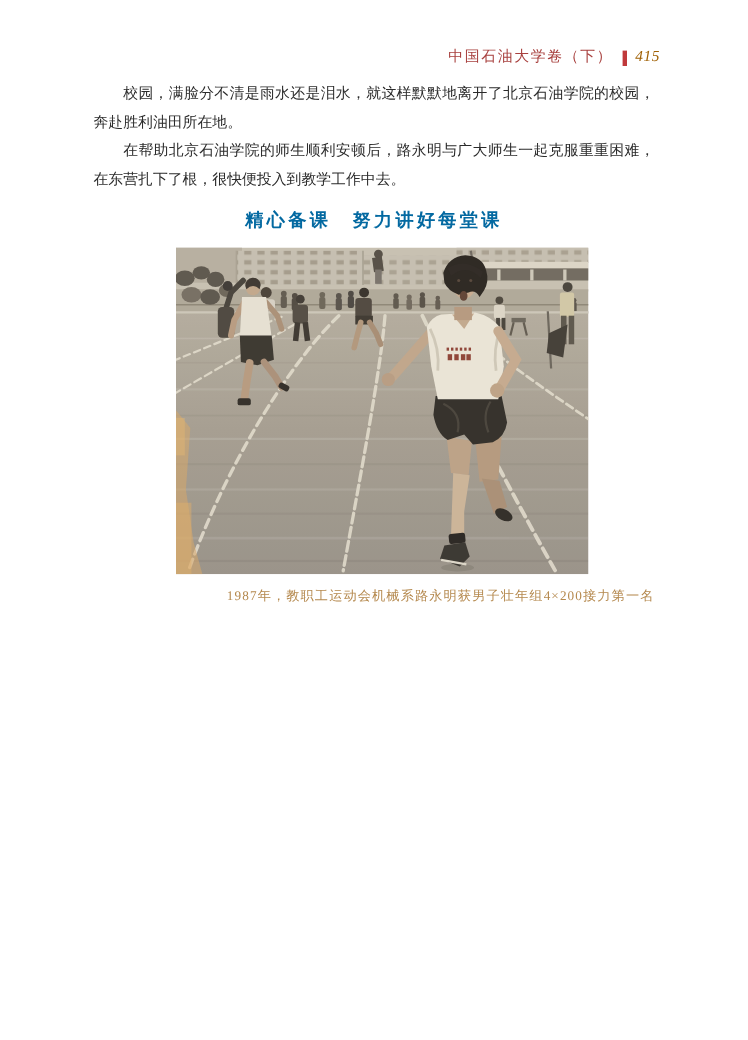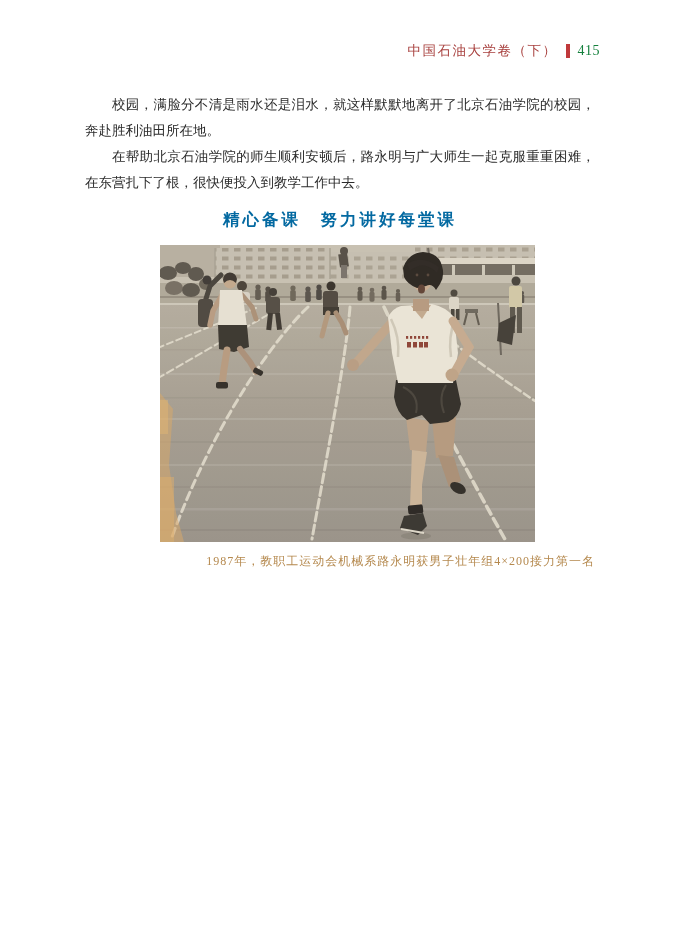--- a/index.html
+++ b/index.html
@@ -1,24 +1,24 @@
 <!DOCTYPE html>
 <html><head>
 <meta charset="utf-8">
 <style>
   html,body{margin:0;padding:0;background:#ffffff;}
   .page{position:relative;width:680px;height:945px;background:#ffffff;overflow:hidden;
         font-family:"Liberation Serif","DejaVu Serif",serif;}
   
-  .hdr{position:absolute;top:42px;right:80px;display:flex;align-items:center;gap:8px;}
+  .hdr{position:absolute;top:42px;right:80px;display:flex;align-items:flex-end;gap:8px;}
   .hdr .vol{color:#a8403e;font-size:13.5px;letter-spacing:1.5px;}
   .hdr .bar{width:4px;height:14px;background:#c0393b;}
-  .hdr .pno{color:#15803d;font-size:14px;letter-spacing:.5px;}
+  .hdr .pno{color:#a16207;font-size:14px;letter-spacing:.5px;font-style:italic;}
   
-  .content{position:absolute;left:85px;top:92px;width:510px;color:#2b2b2b;
+  .content{position:absolute;left:85px;top:72px;width:510px;color:#2b2b2b;
            font-size:13.5px;line-height:26px;text-align:justify;}
   .content p{margin:0;text-indent:2em;}
   h2.sec{margin:13px 0 10px;text-align:center;font-weight:bold;font-size:16.5px;
          color:#0369a1;letter-spacing:3px;line-height:22px;}
   figure{margin:14px 0 0;padding:0;}
   .photo-wrap{width:375px;height:297px;margin-left:75px;}
   figcaption{margin-top:11px;width:510px;text-align:right;font-size:12px;
              color:#b5894e;letter-spacing:1px;line-height:16px;}
   svg{display:block;}
 </style>

